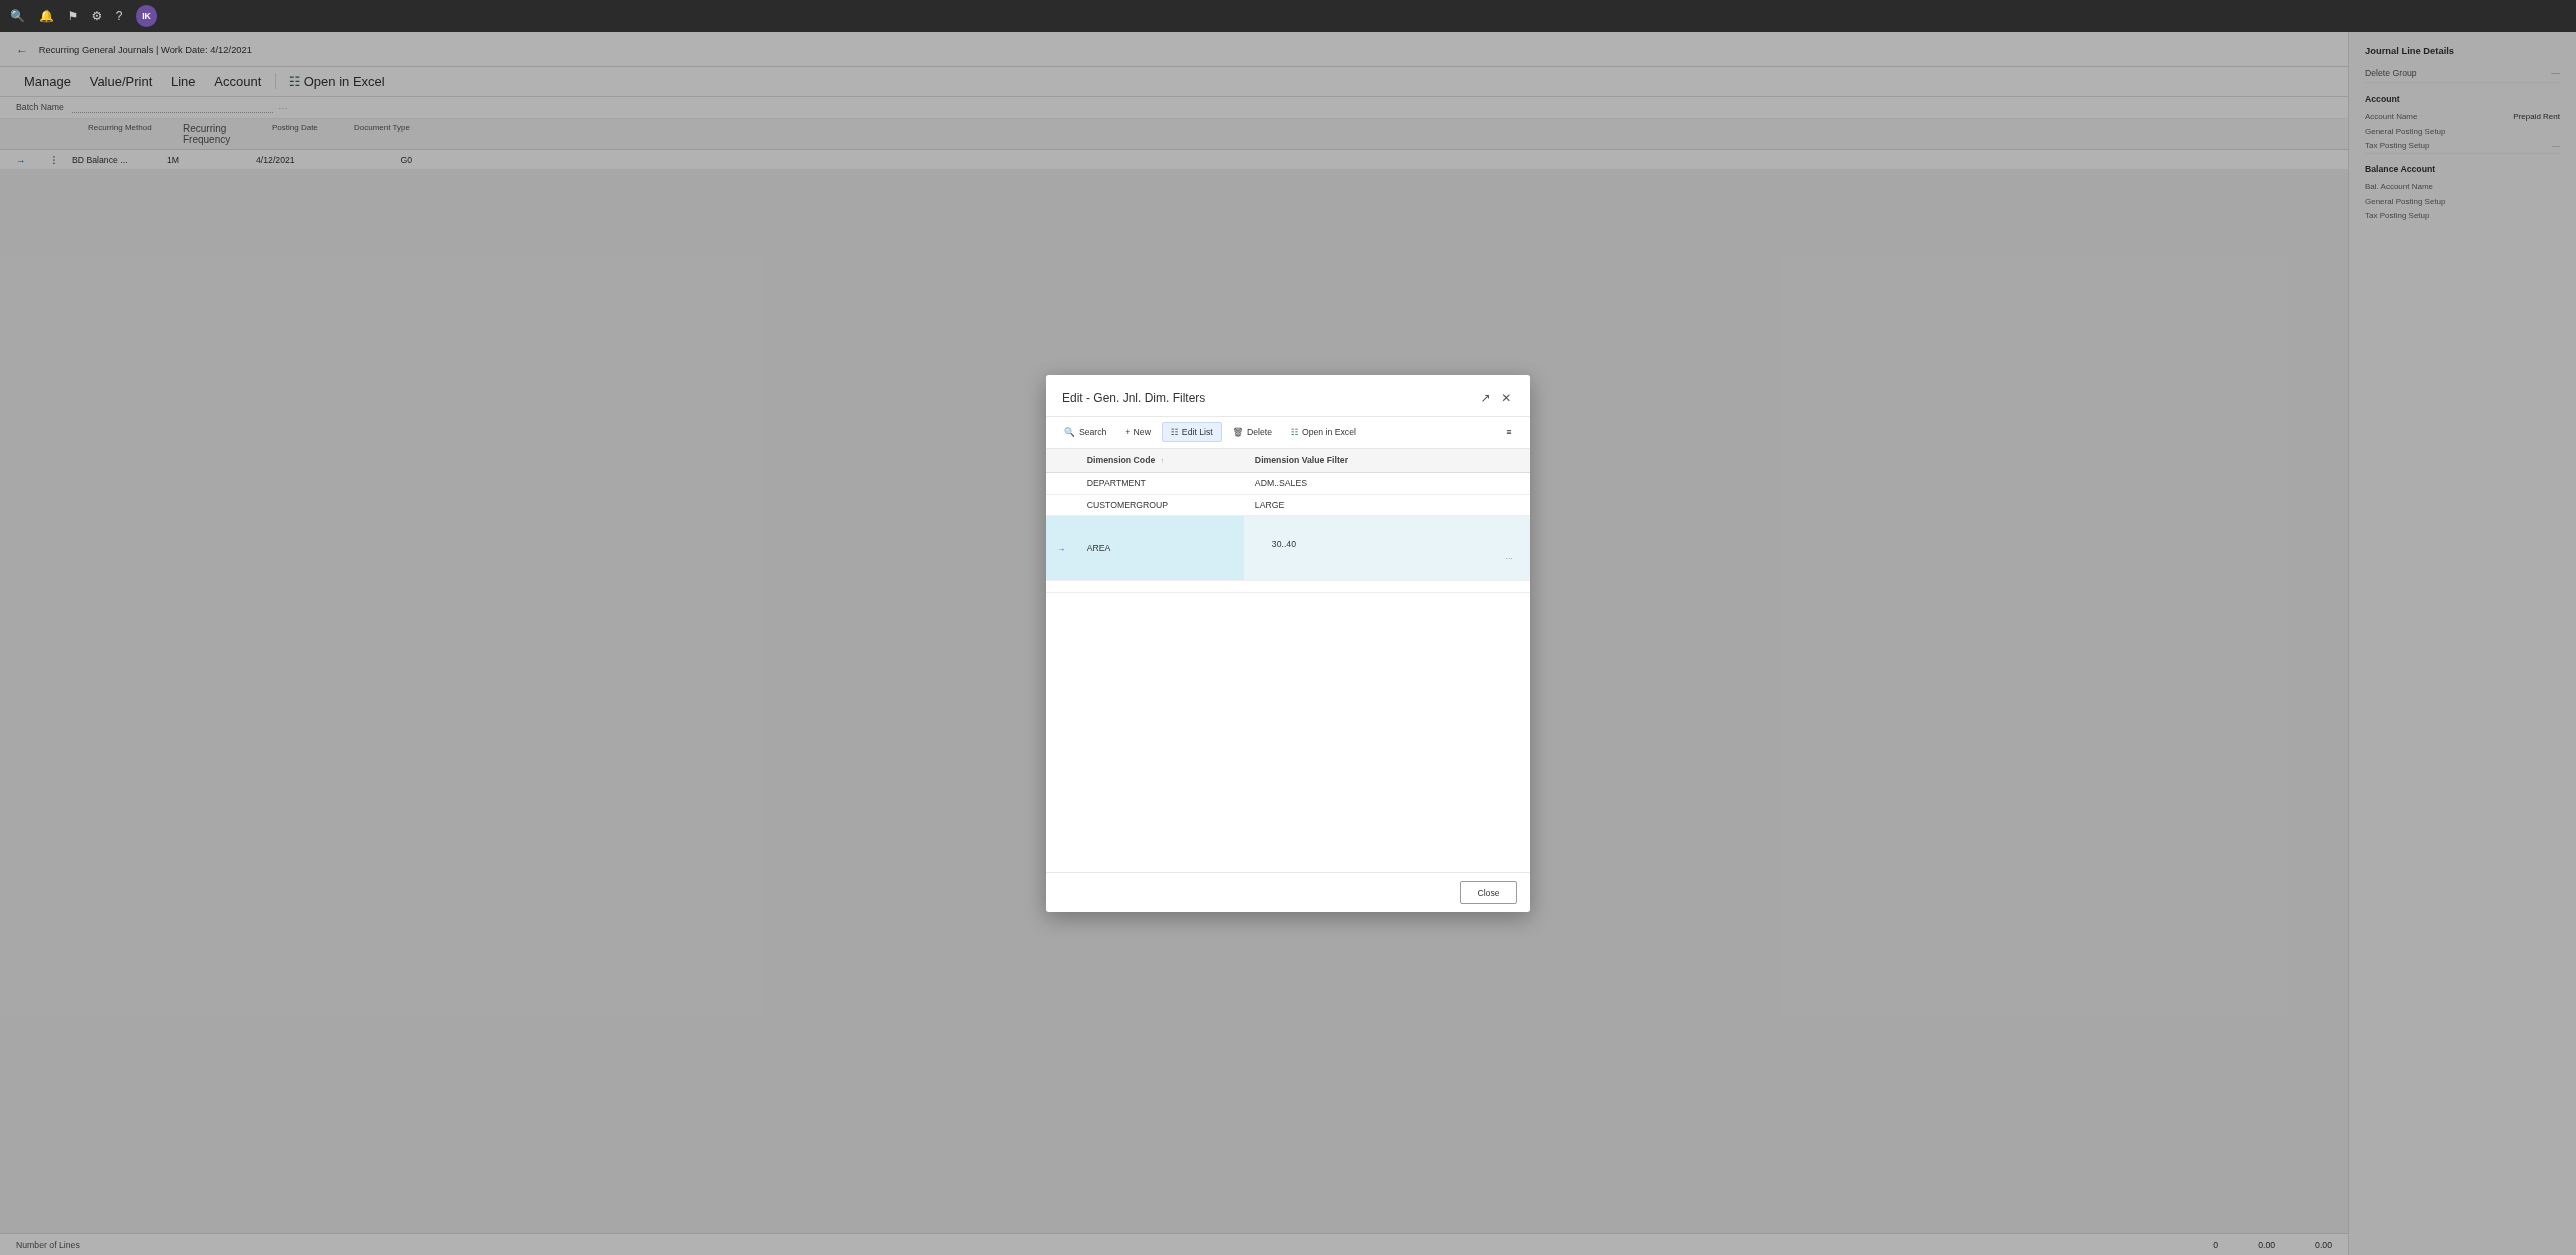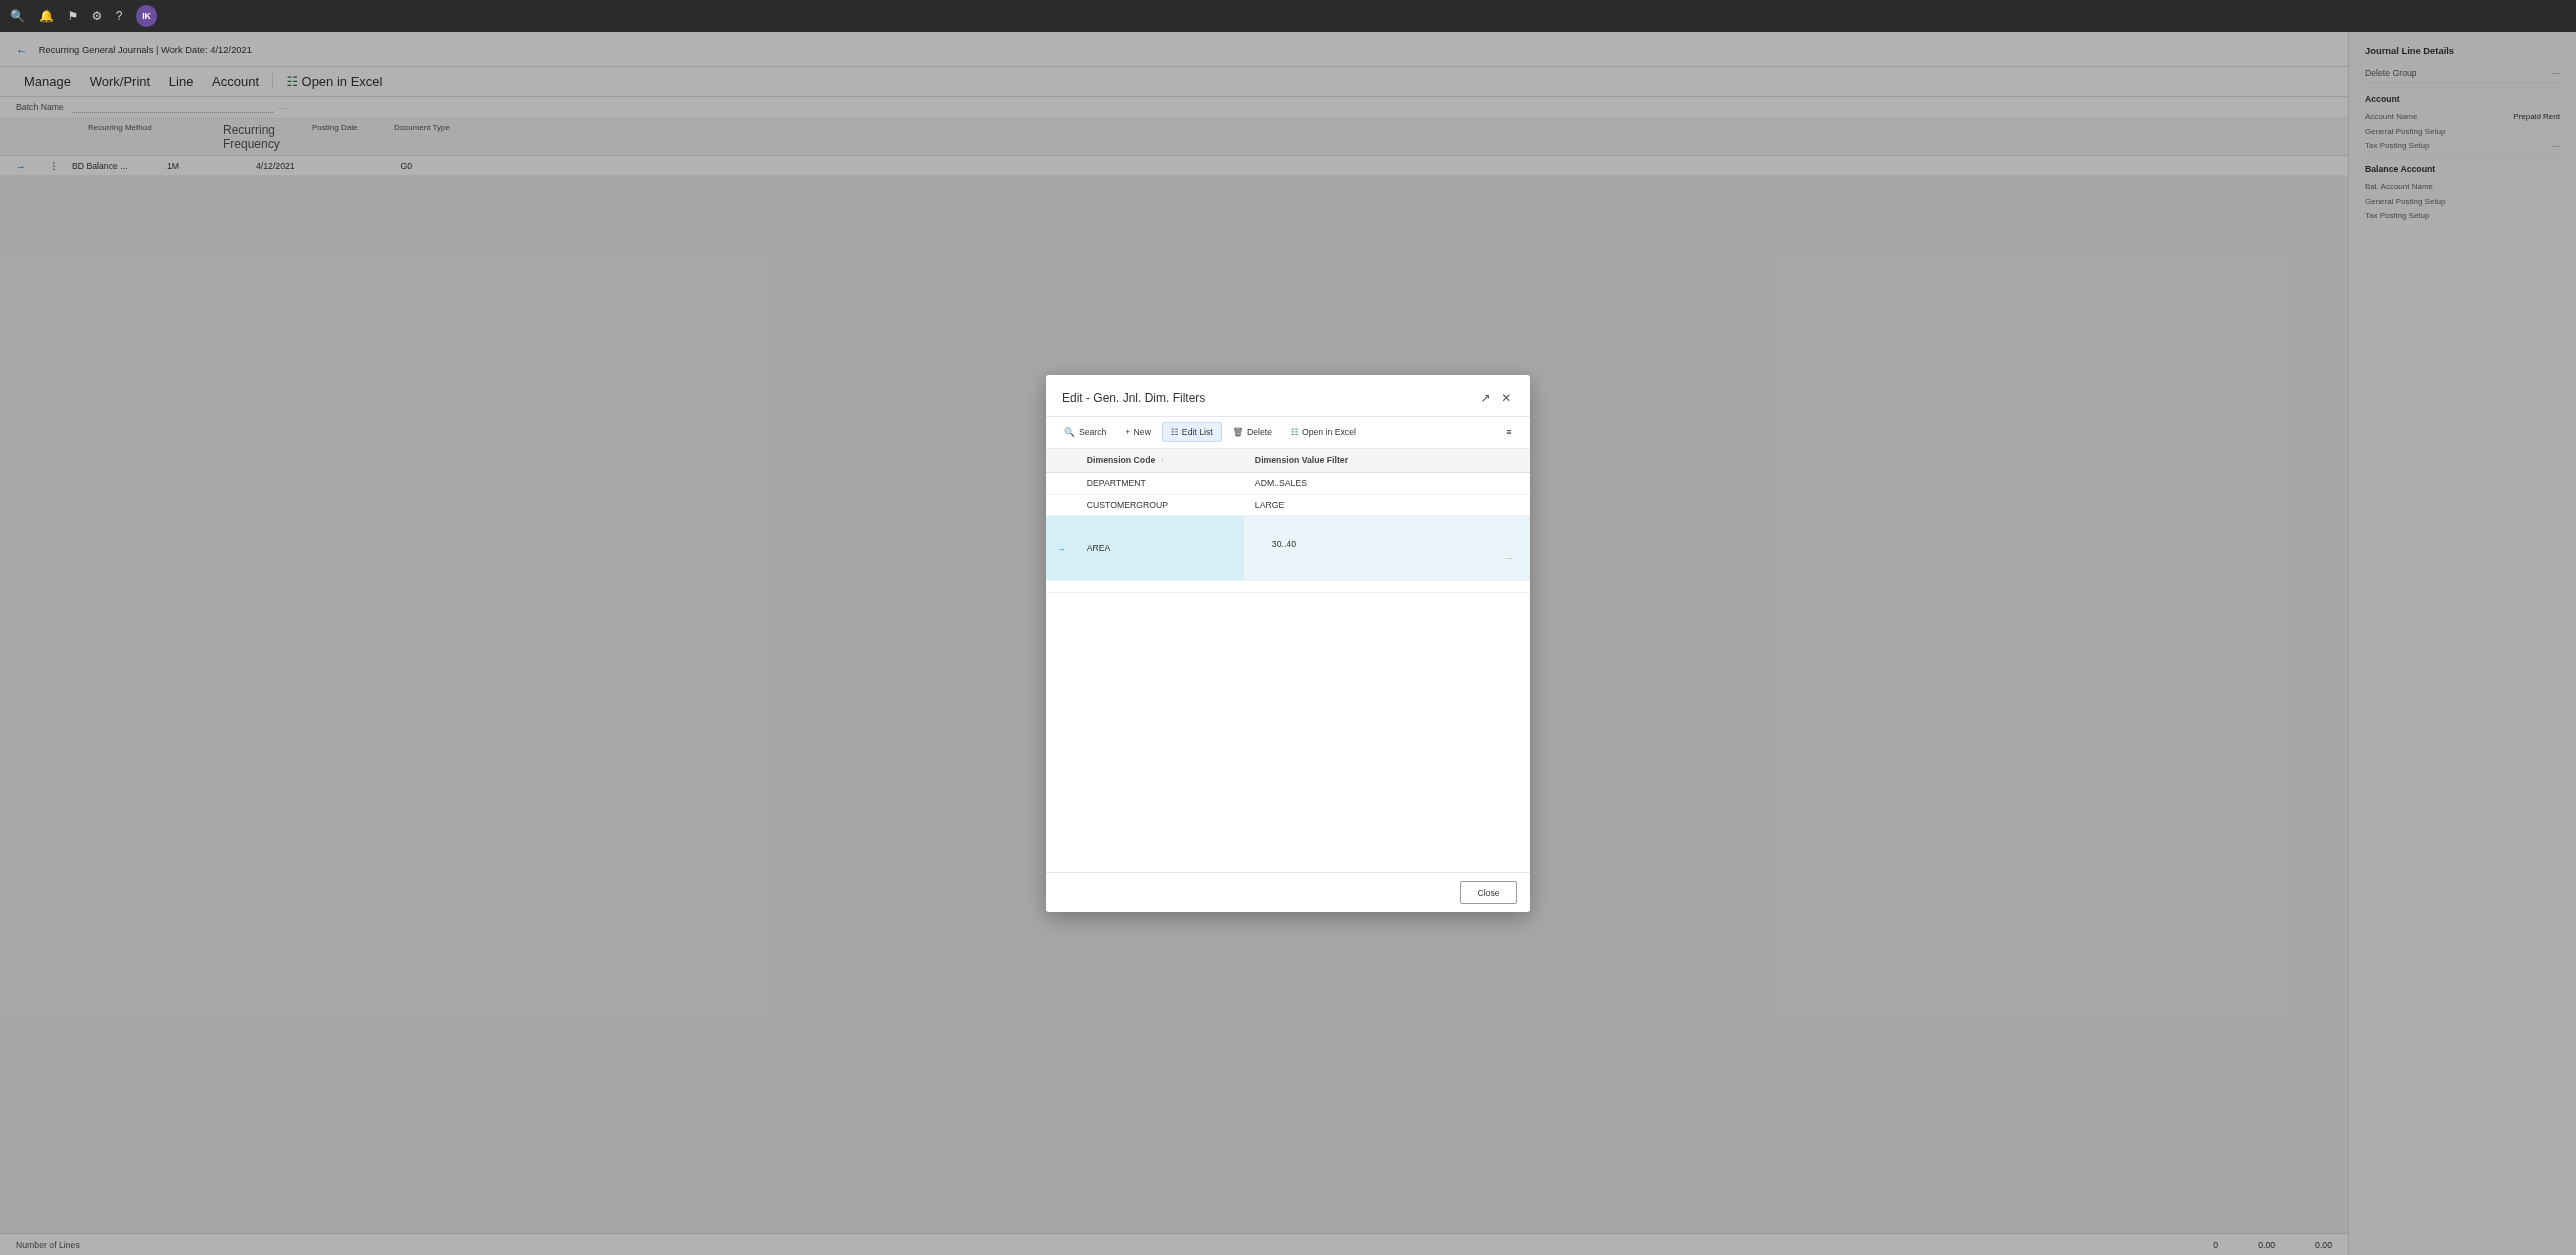--- a/index.html
+++ b/index.html
@@ -235,21 +235,21 @@
         <span>Saved</span>
       </span>
       <span style="color:#555;font-size:10.7px;">▦</span>
       <span style="color:#555;font-size:10.7px;">↗</span>
       <span style="color:#555;font-size:10.7px;">❐</span>
     </div>
   </div>
 
   <div class="toolbar">
     <button class="toolbar-btn">Manage</button>
-    <button class="toolbar-btn">Work/Print</button>
+    <button class="toolbar-btn">Value/Print</button>
     <button class="toolbar-btn">Line</button>
     <button class="toolbar-btn">Account</button>
     <div class="toolbar-separator"></div>
     <button class="toolbar-btn">
       <span style="color:#217346;">☷</span>
       <span>Open in Excel</span>
     </button>
     <div class="toolbar-right-icons">
       <span style="font-size:10.7px;">▦</span>
       <span style="font-size:10.7px;">ⓘ</span>
@@ -259,21 +259,21 @@
   <div class="batch-row">
     <span class="batch-label">Batch Name</span>
     <input class="batch-input" type="text" value="" style="">
     <span style="margin-left:5.4px;color:#aaa;font-size:9.4px;cursor:pointer;">···</span>
   </div>
 
   <div style="background:#f5f5f5;border-bottom:0.7px solid #ddd;padding:4px 32px;display:flex;align-items:flex-start;gap:8px;">
     <div style="width:20px;"></div>
     <div style="width:20px;"></div>
     <div style="width:87px;font-size:8px;color:#555;">Recurring Method</div>
-    <div style="width:81px;font-size:12px;color:#555;margin-left:40px;">Recurring Frequency</div>
+    <div style="width:81px;font-size:10px;color:#555;">Recurring Frequency</div>
     <div style="width:74px;font-size:8px;color:#555;">Posting Date</div>
     <div style="width:74px;font-size:8px;color:#555;">Document Type</div>
     <div style="flex:1;font-size:8px;color:#555;text-align:right;">Amount ($)</div>
   </div>
 
   <div style="background:white;padding:4px 16px;display:flex;align-items:center;gap:8px;border-bottom:0.7px solid #f0f0f0;">
     <div style="width:20px;color:#0078d4;font-size:9.4px;">→</div>
     <div style="width:20px;text-align:center;">⋮</div>
     <div style="width:87px;font-size:8.7px;color:#333;">BD Balance ...</div>
     <div style="width:81px;font-size:8.7px;color:#333;">1M</div>

